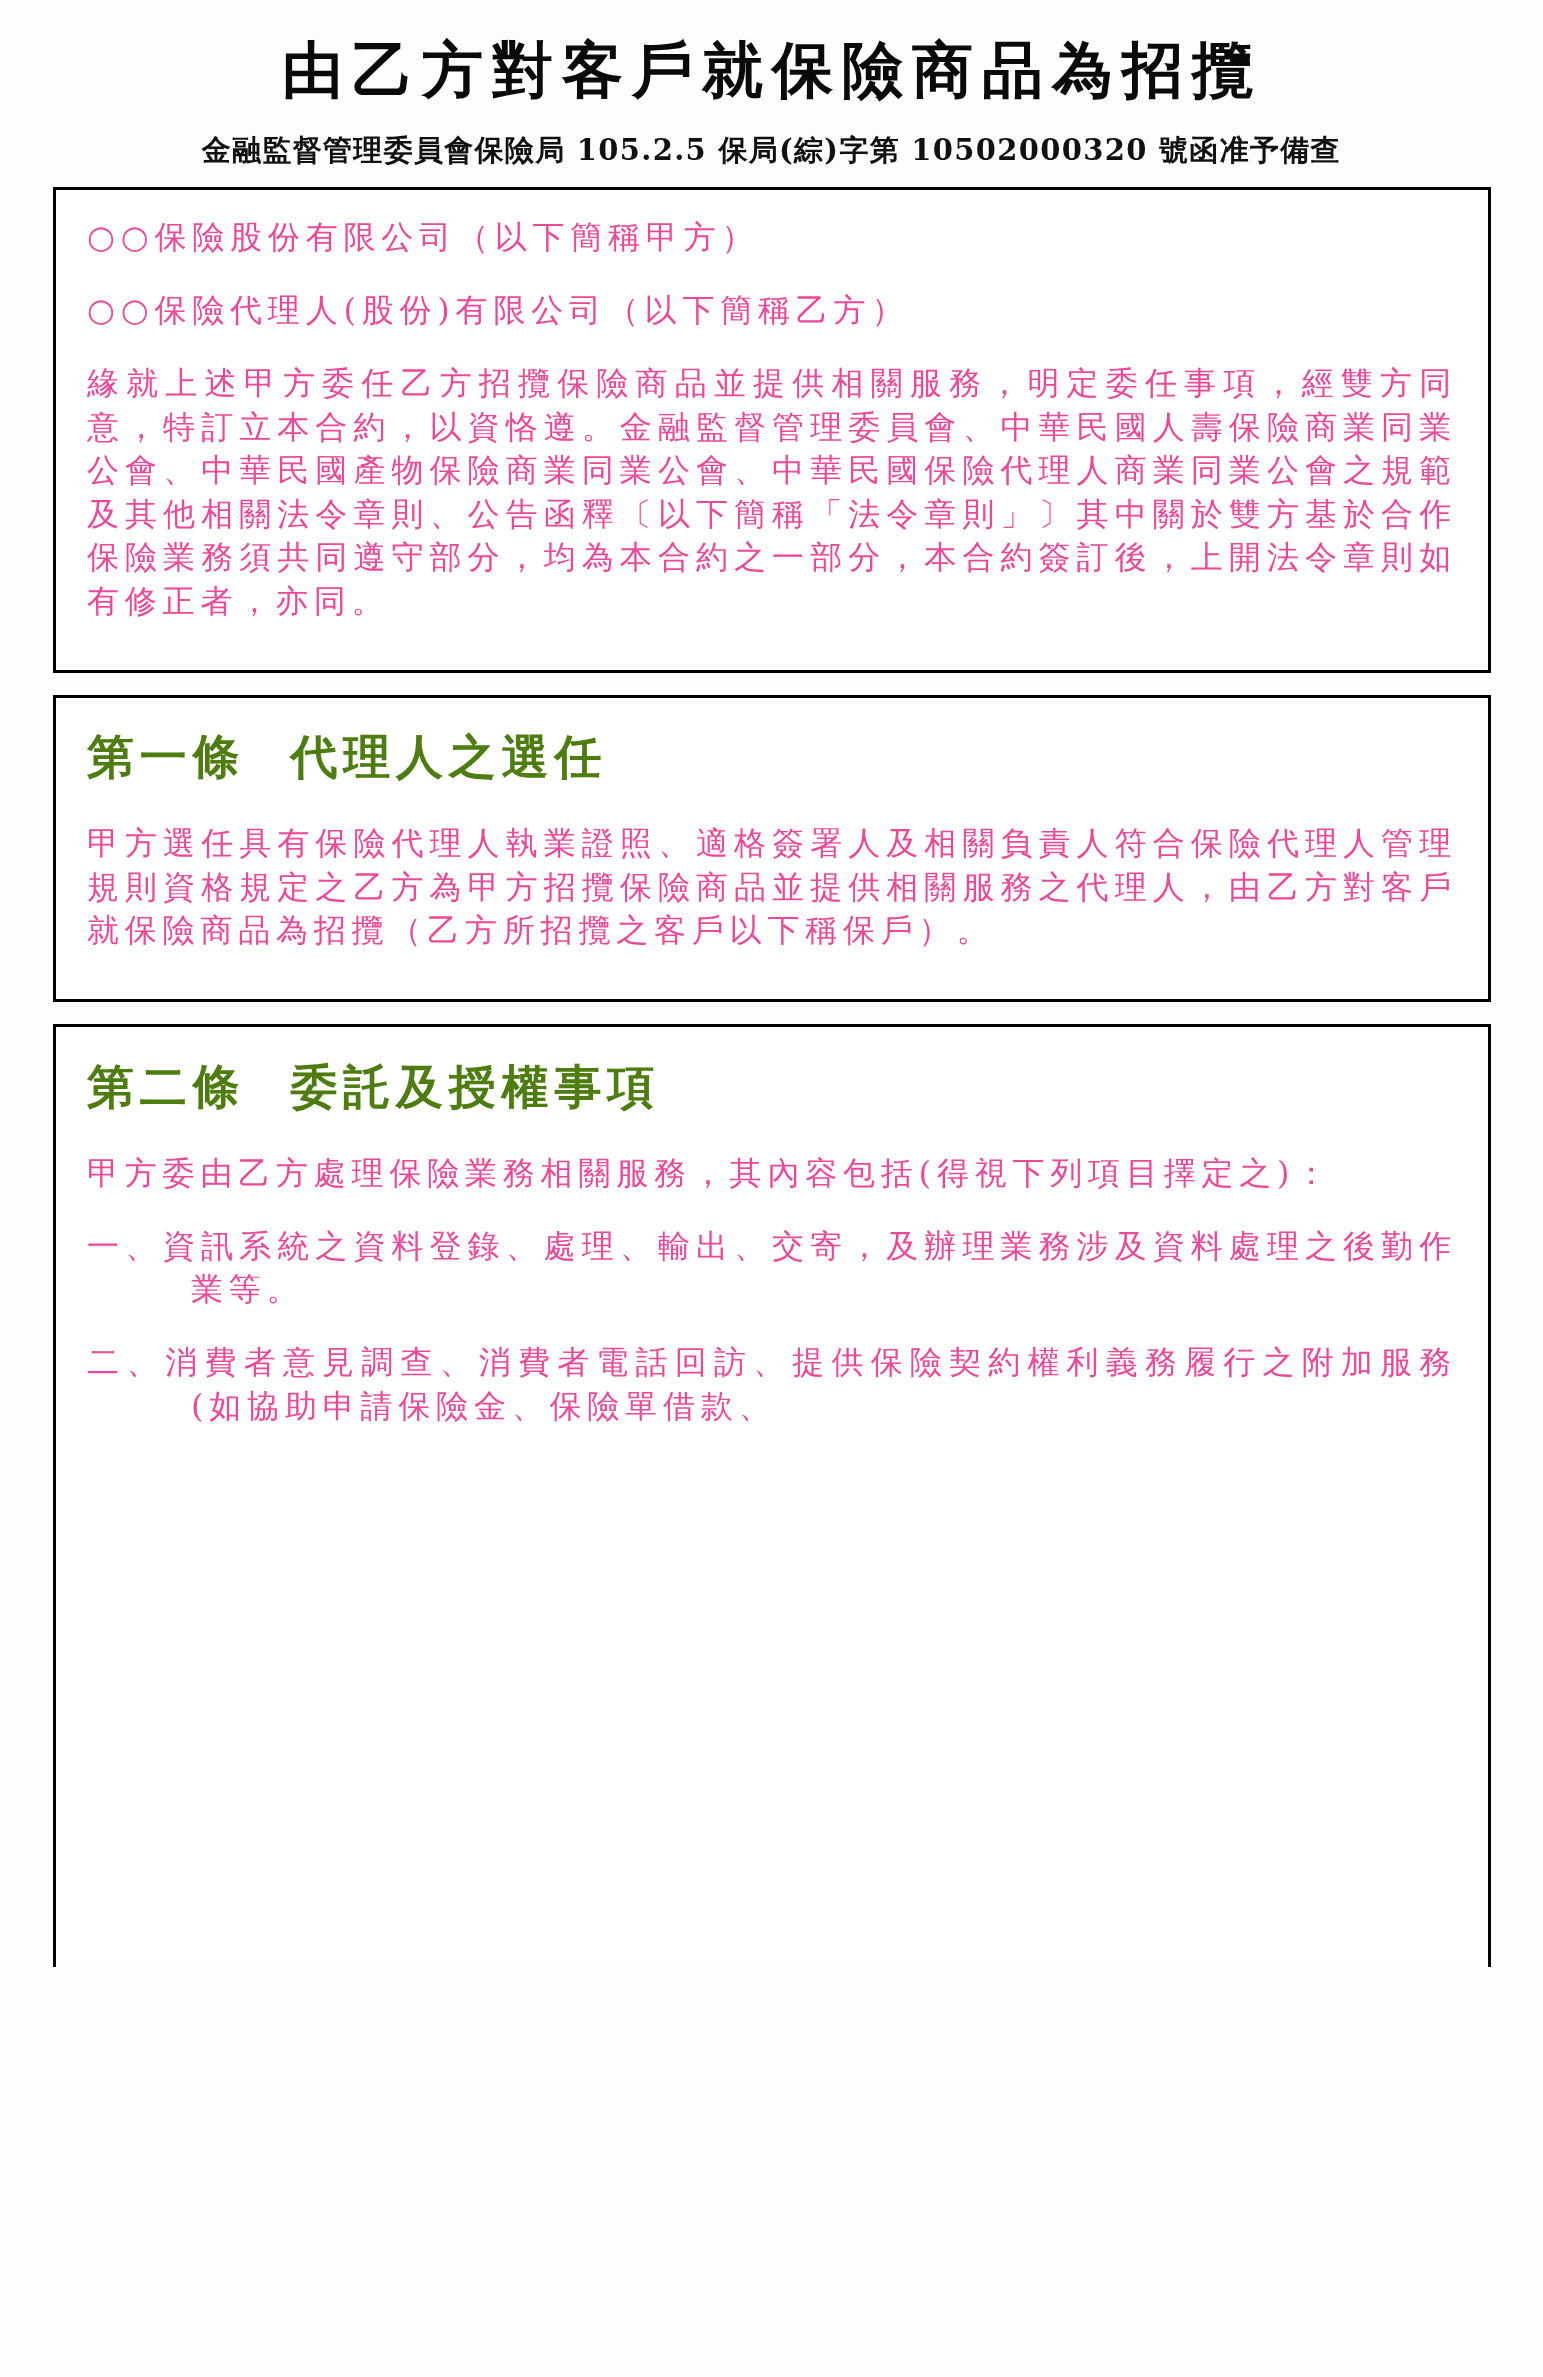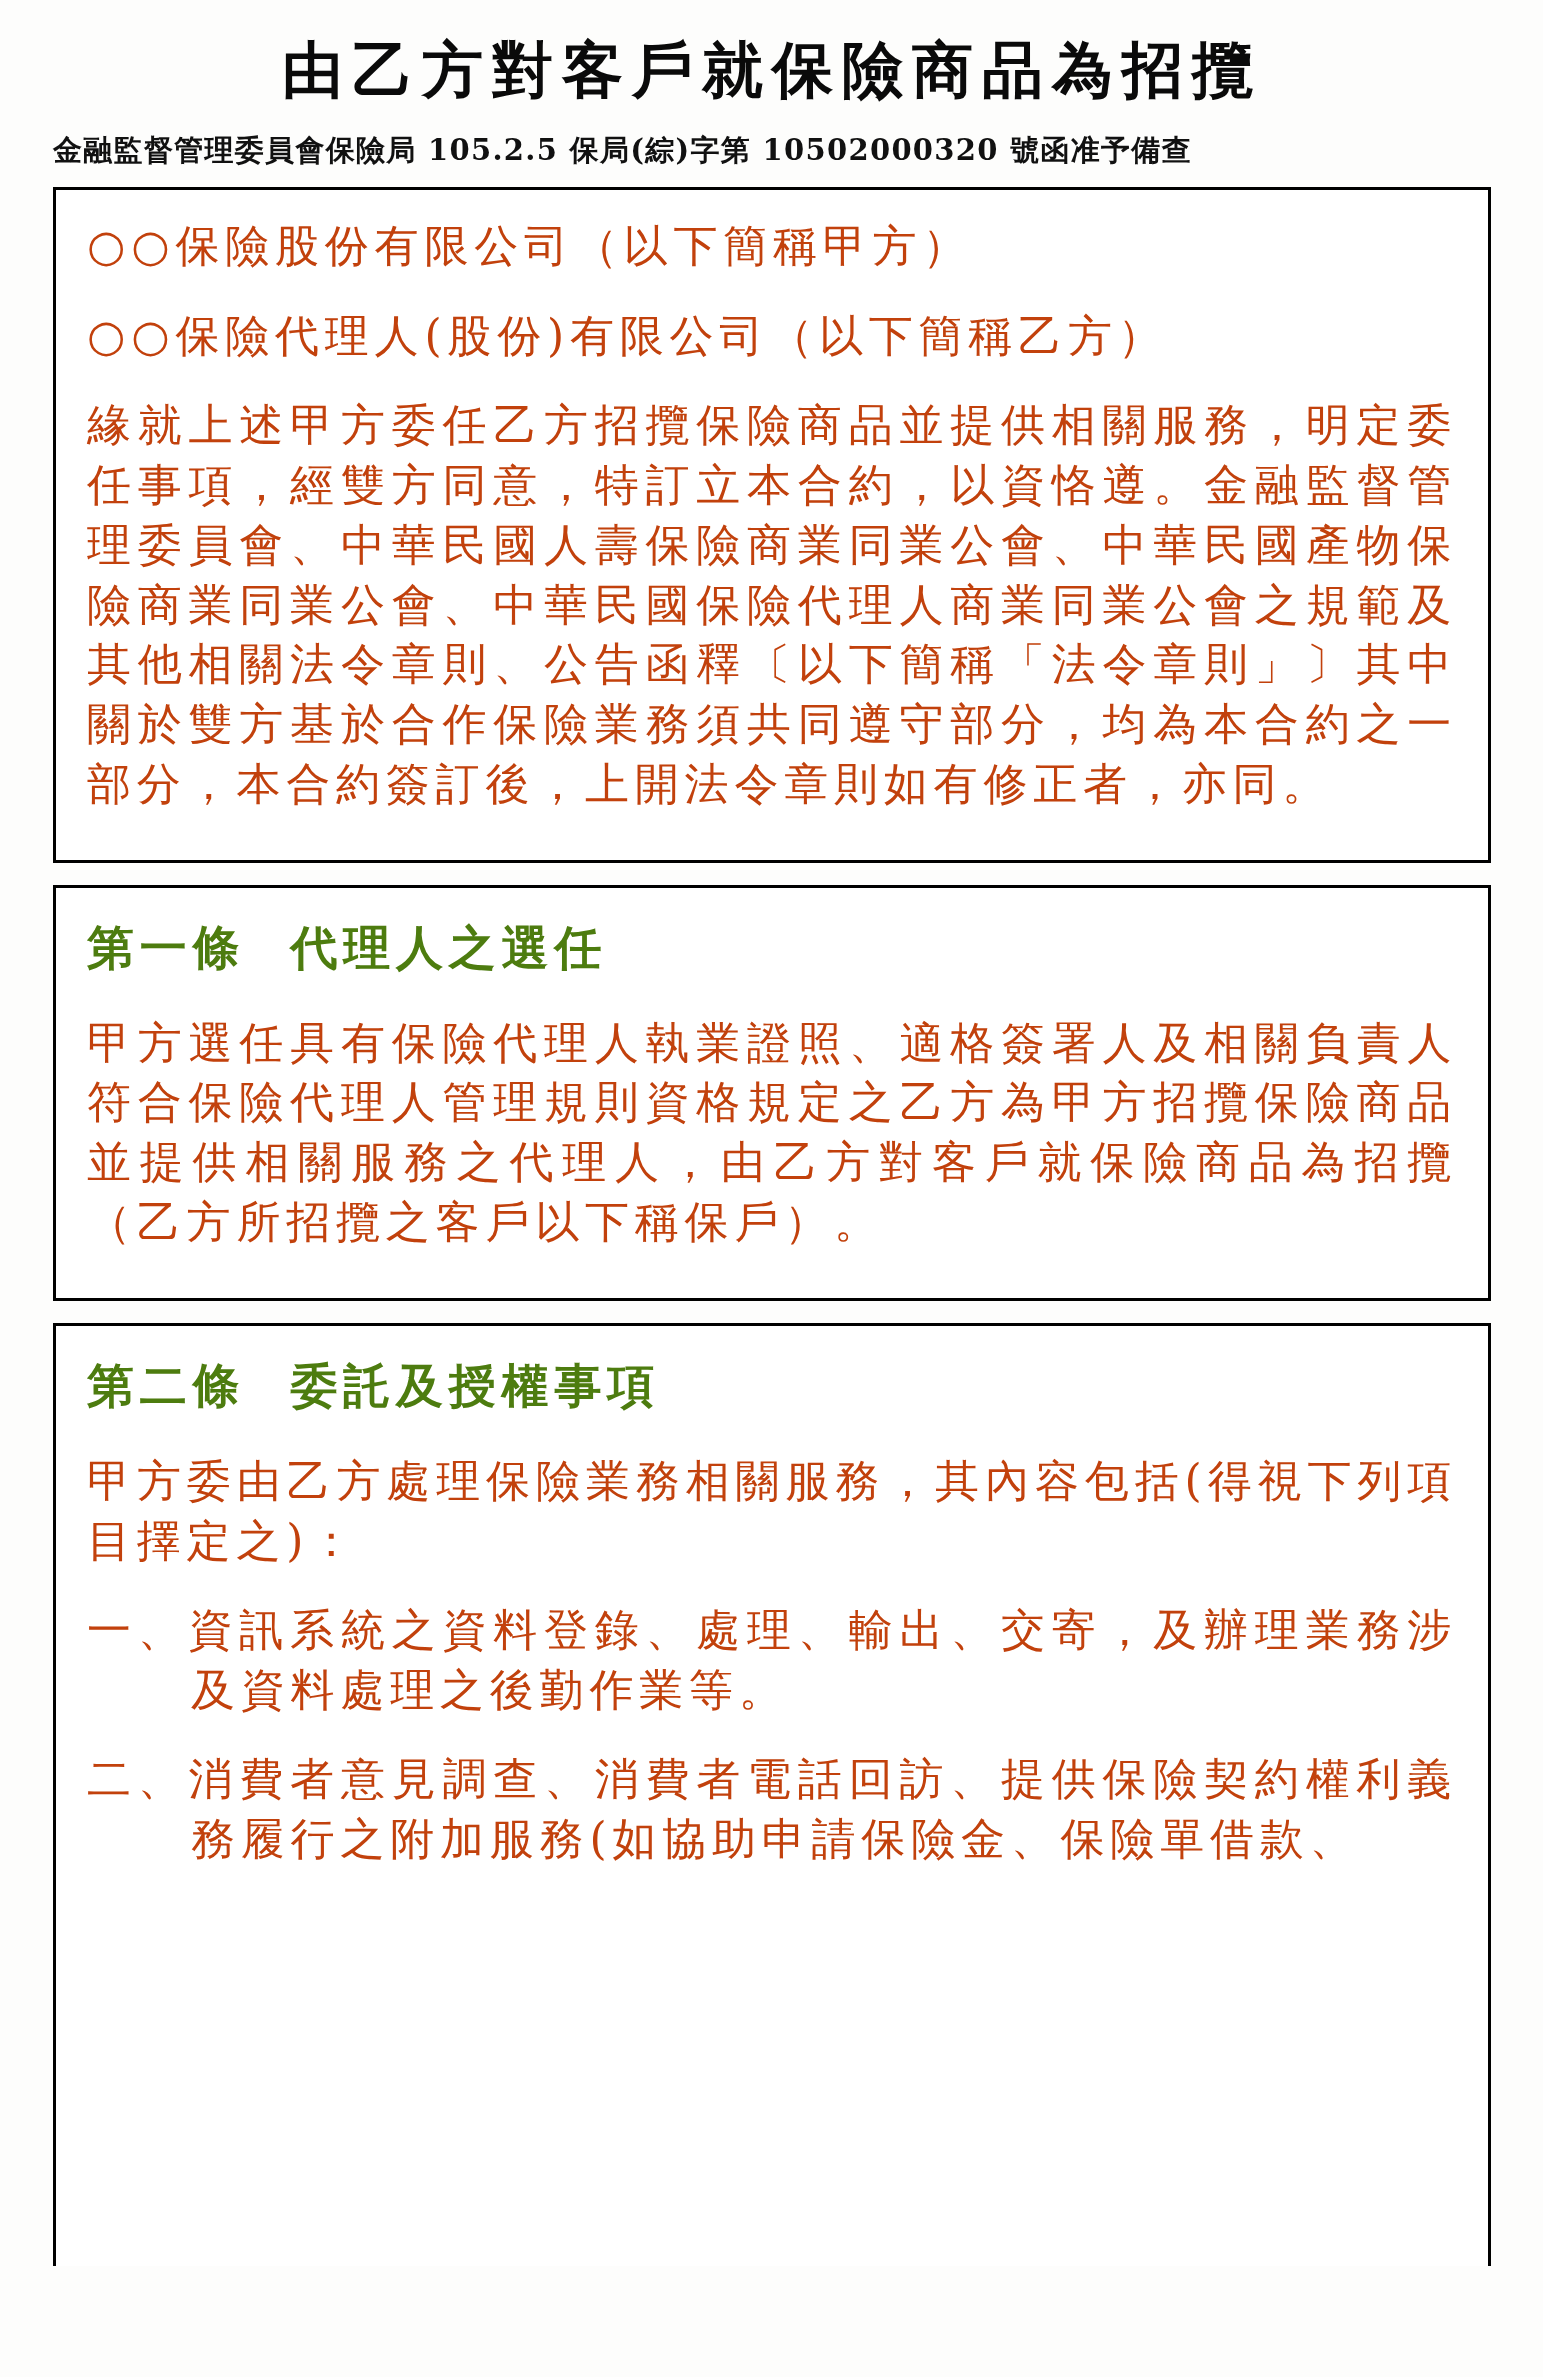--- a/index.html
+++ b/index.html
@@ -21,45 +21,45 @@
   }
   .doc-title {
     text-align: center;
     font-size: 61px;
     font-weight: bold;
     letter-spacing: 9px;
     margin: 16.7px 0 19px 0;
     color: #0a0a0a;
   }
   .approval-note {
-    text-align: left;
+    text-align: center;
     font-size: 29px;
     letter-spacing: 1.3px;
     margin: 0 1.3px 16.7px 0;
     font-weight: bold;
     color: #111;
   }
   .box {
     border: 3.8px solid #000;
     padding: 26px 31px 16.7px 31px;
     margin-bottom: 22px;
     background: #fff;
   }
   .box.cut-off {
     border-bottom: none;
     margin-bottom: 0;
     min-height: 897px;
   }
   .box p {
-    font-size: 44px;
+    font-size: 32px;
     line-height: 1.36;
     letter-spacing: 5.8px;
     text-align: justify;
     margin: 0 0 29.5px 0;
-    color: #c2410c;
+    color: #ec4899;
   }
   .box p.short {
     text-align: left;
   }
   .article-heading {
     font-size: 47px;
     font-weight: bold;
     letter-spacing: 5.8px;
     margin: 2.6px 0 33px 0;
     color: #4d7c0f;

